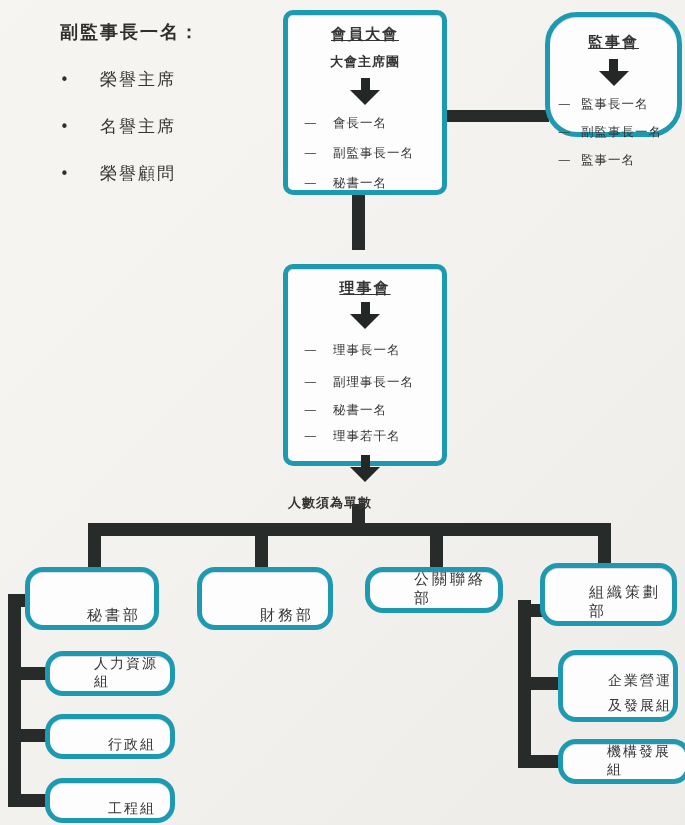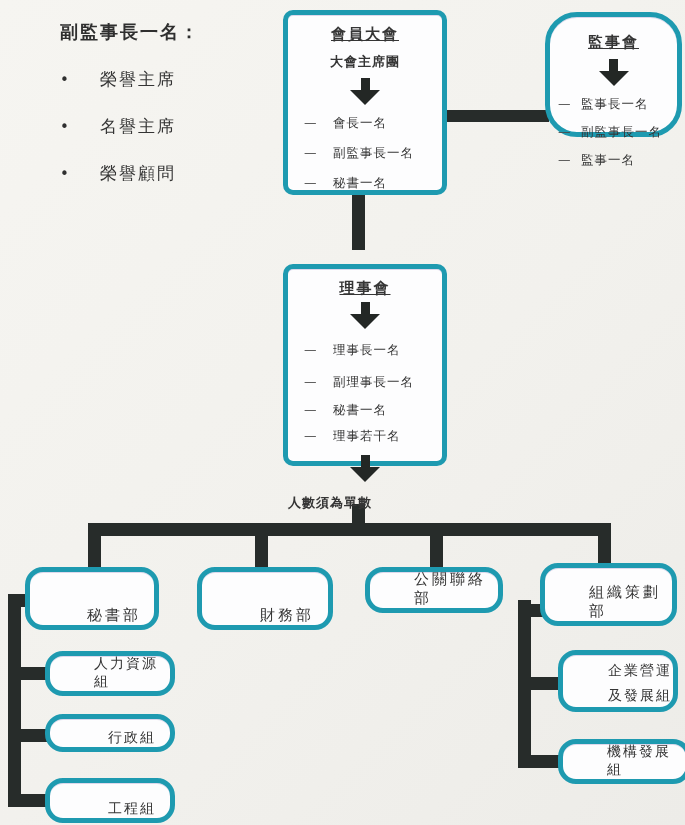--- a/index.html
+++ b/index.html
@@ -233,28 +233,28 @@
   <div class="lbox" style="left:365px; top:567px; width:138px; height:46px;">
     <span class="dept-label">公關聯絡部</span>
   </div>
   <div class="lbox" style="left:540px; top:563px; width:137px; height:63px;">
     <span class="dept-label">組織策劃部</span>
   </div>
 
   <div class="lbox" style="left:45px; top:651px; width:130px; height:45px;">
     <span class="grp-label">人力資源組</span>
   </div>
-  <div class="lbox" style="left:45px; top:714px; width:130px; height:38px;">
+  <div class="lbox" style="left:45px; top:714px; width:130px; height:45px;">
     <span class="grp-label">行政組</span>
   </div>
   <div class="lbox" style="left:45px; top:778px; width:130px; height:45px;">
     <span class="grp-label">工程組</span>
   </div>
 
-  <div class="lbox" style="left:558px; top:650px; width:120px; height:62px;">
+  <div class="lbox" style="left:558px; top:650px; width:120px; height:72px;">
     <span class="grp-label two-line">企業營運
 及發展組</span>
   </div>
   <div class="lbox" style="left:558px; top:739px; width:133px; height:45px;">
     <span class="grp-label">機構發展組</span>
   </div>
 
 </div>
 
 </body></html>

